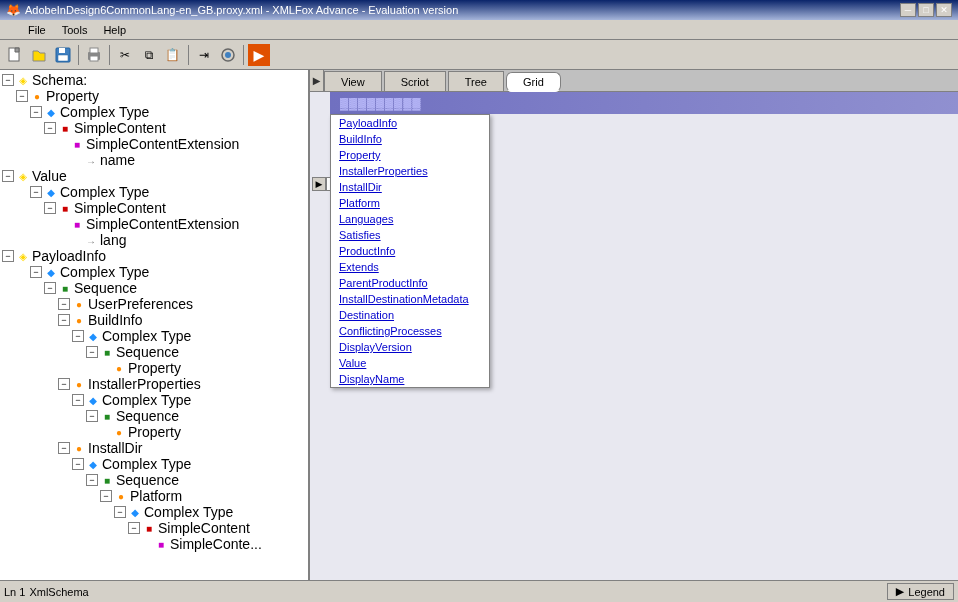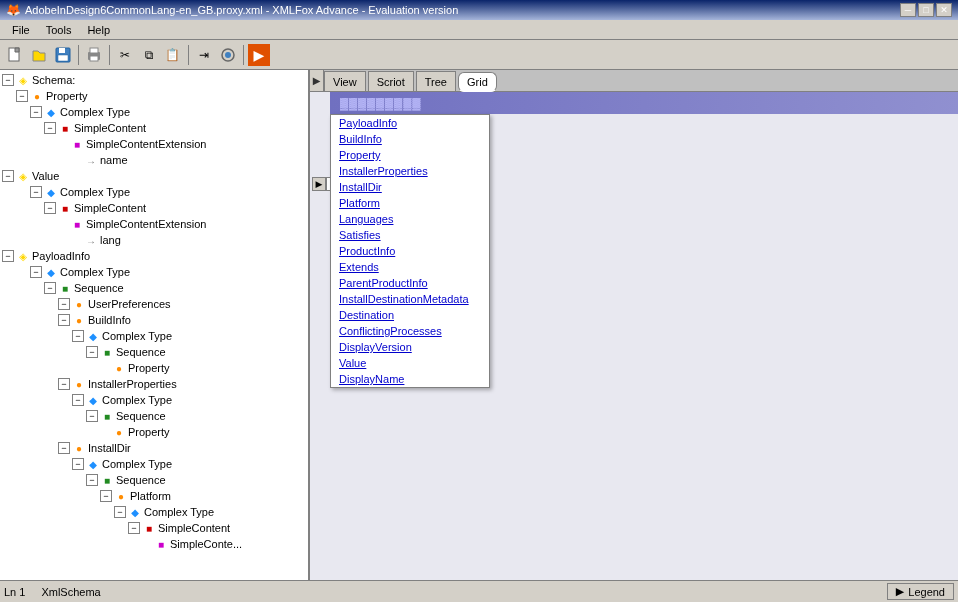--- a/index.html
+++ b/index.html
@@ -27,21 +27,21 @@
       cursor: pointer;
     }
 
     
     #menu-bar {
       background: #d4d0c8;
       border-bottom: 1px solid #808080;
       display: flex;
       align-items: center;
       height: 20px;
-      padding: 0 4px;
+      padding: 0 20px;
     }
     .menu-item {
       padding: 2px 8px;
       cursor: pointer;
       font-size: 11px;
     }
 
     
     #toolbar {
       background: #d4d0c8;
@@ -97,21 +97,21 @@
       padding: 2px 0;
     }
     .tree-node {
       display: flex;
       align-items: center;
       height: 16px;
       padding-right: 4px;
       cursor: pointer;
       white-space: nowrap;
     }
-    .tree-node span.label { font-size: 11px; }
+    .tree-node span.label { font-size: 14px; }
     .expander {
       width: 12px; height: 12px;
       border: 1px solid #808080;
       background: white;
       display: inline-flex; align-items: center; justify-content: center;
       font-size: 9px;
       margin-right: 2px;
       flex-shrink: 0;
       cursor: pointer;
     }
@@ -154,21 +154,21 @@
 
     
     #tab-bar {
       display: flex;
       background: #c0c0c0;
       border-bottom: 1px solid #808080;
       height: 22px;
       align-items: flex-end;
     }
     .tab {
-      padding: 2px 8px;
+      padding: 2px 16px;
       border: 1px solid #808080;
       border-bottom: none;
       background: #d4d0c8;
       margin-right: 2px;
       cursor: pointer;
       font-size: 11px;
       height: 20px;
       display: flex; align-items: center;
     }
     .tab.active {
@@ -251,21 +251,21 @@
     
     #status-bar {
       background: #d4d0c8;
       border-top: 1px solid #808080;
       height: 22px;
       display: flex;
       align-items: center;
       padding: 0 4px;
       justify-content: space-between;
     }
-    #status-left { display: flex; gap: 16px; align-items: center; }
+    #status-left { display: flex; gap: 4px; align-items: center; }
     #legend-btn {
       padding: 1px 8px;
       background: #d4d0c8;
       border: 1px solid #808080;
       cursor: pointer;
       font-size: 11px;
       display: flex; align-items: center; gap: 4px;
     }
   </style>
 </head>

